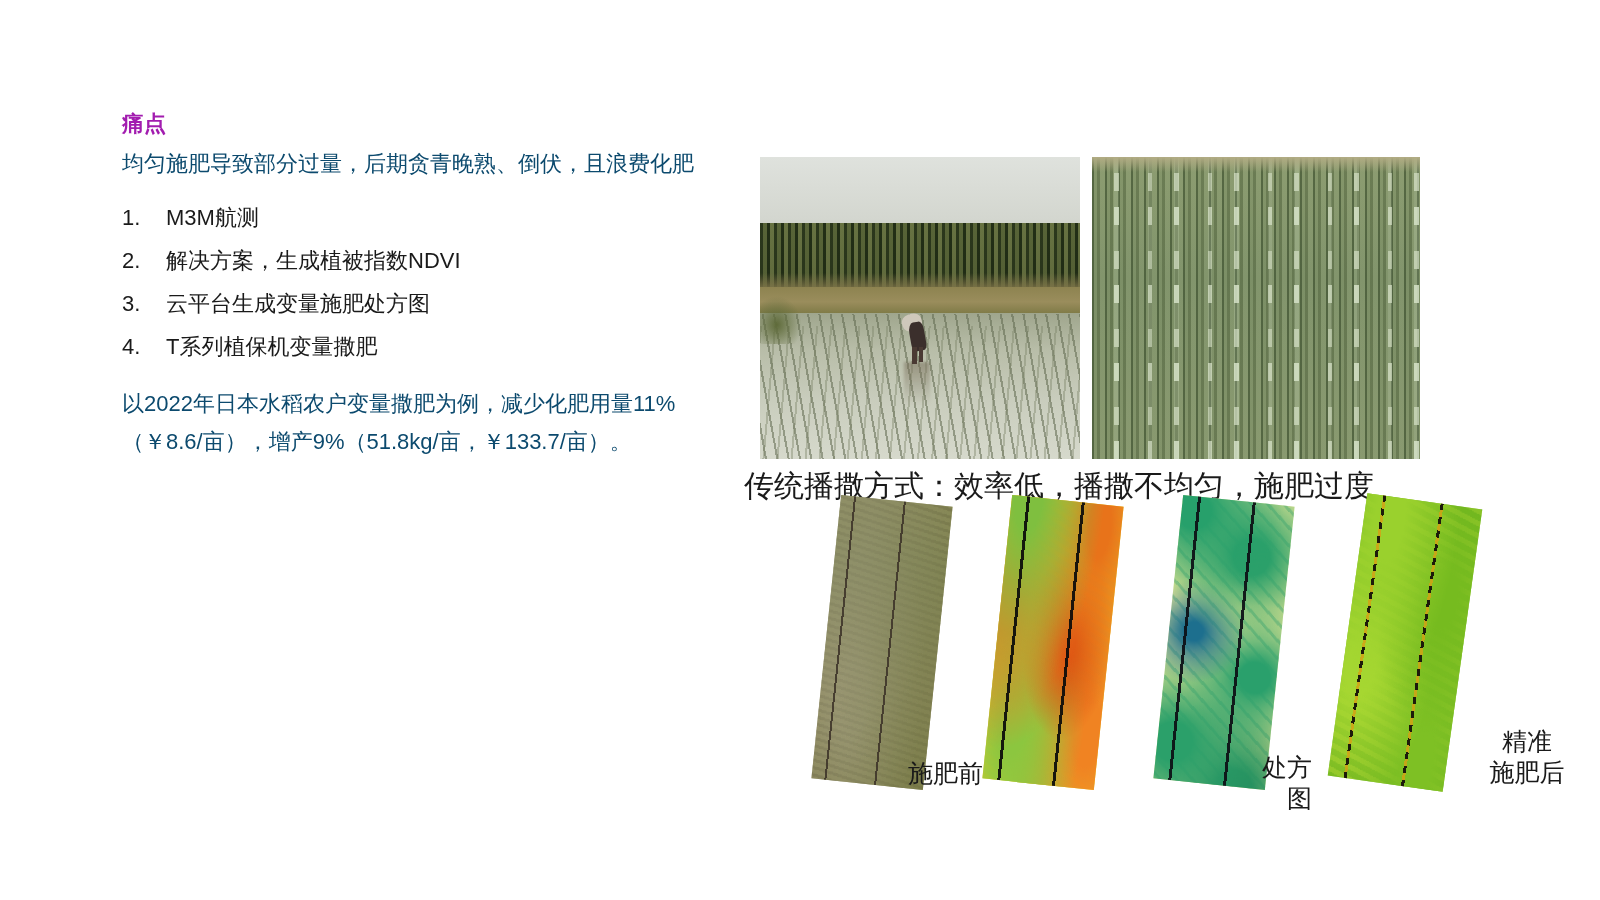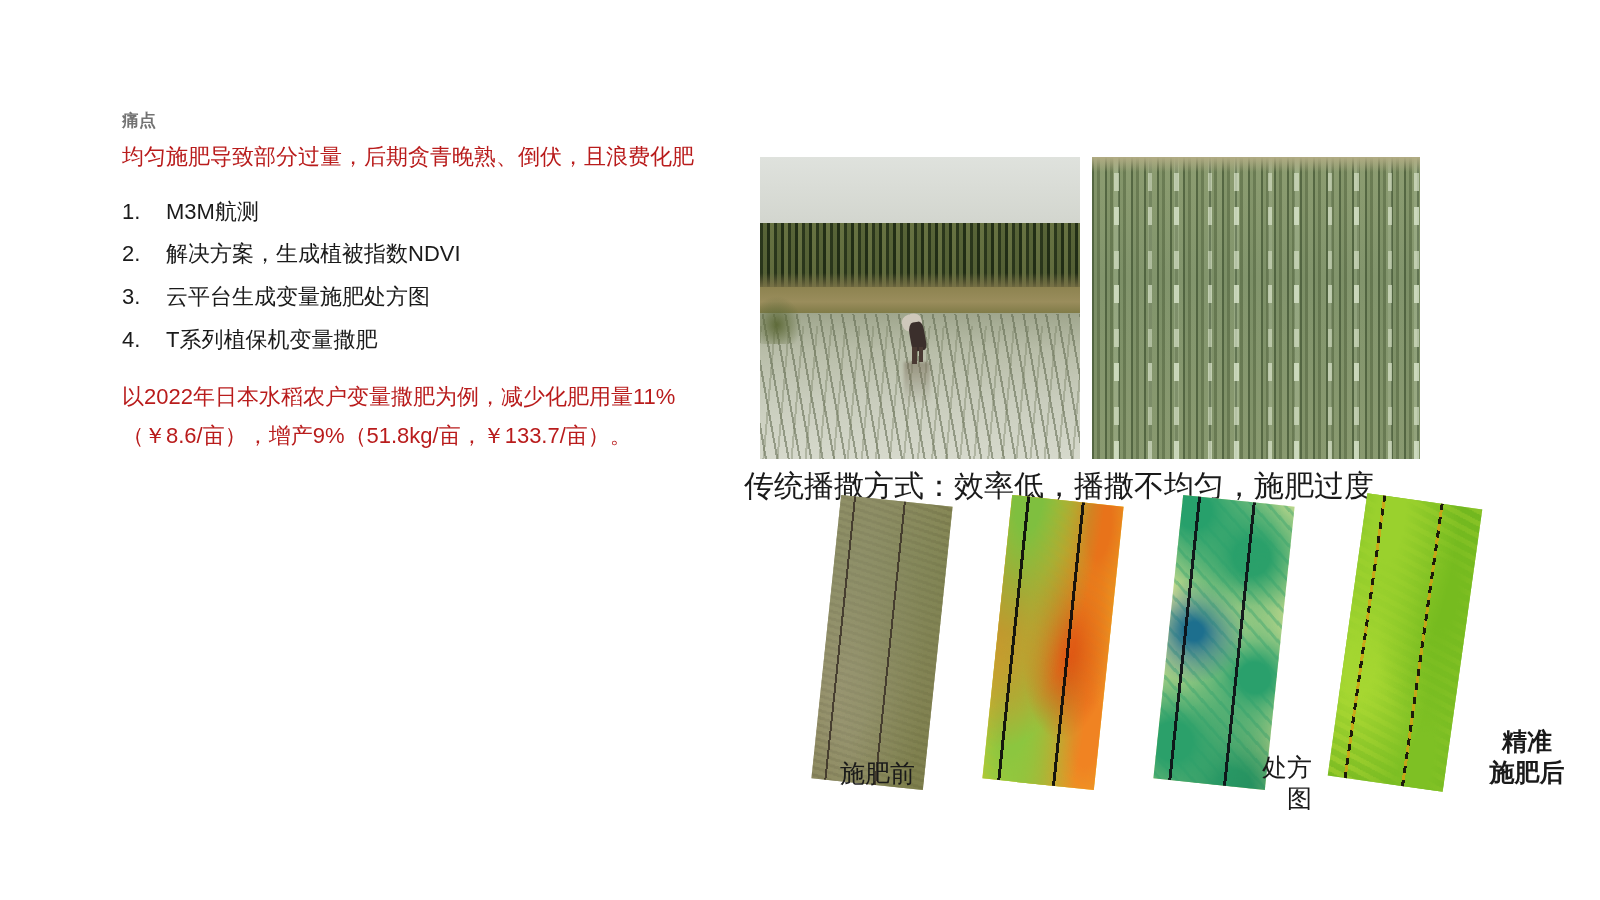--- a/index.html
+++ b/index.html
@@ -10,25 +10,25 @@
   }
   .slide{position:relative;width:1600px;height:900px;}
 
   
   .left-col{position:absolute;left:122px;top:110px;width:600px;}
   .deck-title{
     font-size:46px;font-weight:bold;color:#333333;
     letter-spacing:1px;line-height:1.1;margin:0 0 30px 0;
   }
   .sec-head{
-    font-size:17px;font-weight:bold;color:#737373;
+    font-size:22px;font-weight:bold;color:#a21caf;
     margin:0 0 6px 0;line-height:1.3;
   }
   .sec-body{
-    font-size:22px;color:#b91c1c;line-height:1.75;
+    font-size:22px;color:#0c4a6e;line-height:1.75;
     margin:0 0 14px 0;font-weight:400;
   }
   .num-list{list-style:none;margin:0 0 16px 0;padding:0;}
   .num-list li{
     font-size:22px;line-height:1.95;color:#1a1a1a;
     display:flex;align-items:baseline;
   }
   .num-list li .idx{width:44px;flex:0 0 44px;}
 
   
@@ -194,23 +194,23 @@
     background:repeating-linear-gradient(90deg,
       rgba(0,0,0,0) 0px,rgba(0,0,0,0) 28px,
       rgba(20,18,10,.95) 28px,rgba(20,18,10,.95) 31px,
       rgba(0,0,0,0) 31px,rgba(0,0,0,0) 58px);
     -webkit-mask-image:repeating-linear-gradient(0deg,
       #000 0px,#000 7px,rgba(0,0,0,0) 7px,rgba(0,0,0,0) 14px);
     mask-image:repeating-linear-gradient(0deg,
       #000 0px,#000 7px,rgba(0,0,0,0) 7px,rgba(0,0,0,0) 14px);}
 
   .map-label{position:absolute;font-size:25px;color:#1a1a1a;line-height:1.22;text-align:center;}
-  #label-before{left:840px;top:758px;}
+  #label-before{left:876px;top:758px;padding-left:32px;}
   #label-rx{left:1242px;top:752px;width:70px;text-align:right;}
-  #label-after{left:1472px;top:726px;width:110px;font-weight:bold;}
+  #label-after{left:1472px;top:726px;width:110px;}
 </style>
 </head>
 <body>
 
 <div class="slide">
 
   <div class="left-col">
 
 
     <h2 class="sec-head">痛点</h2>

